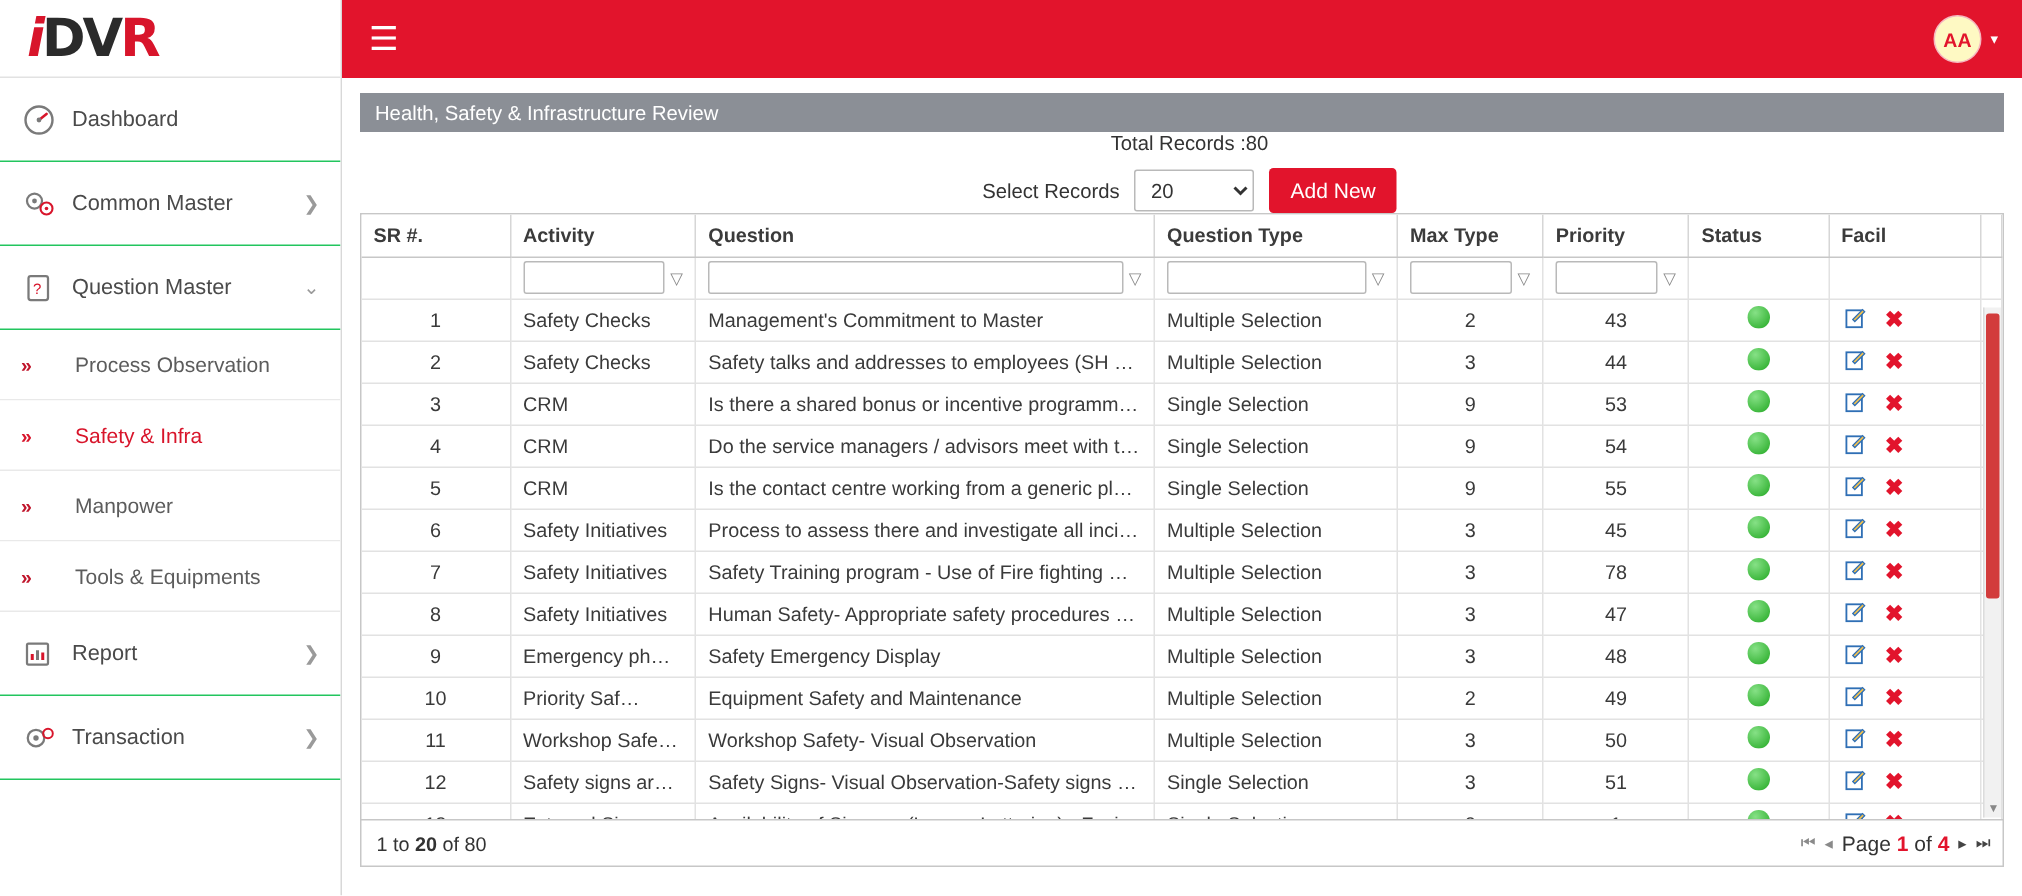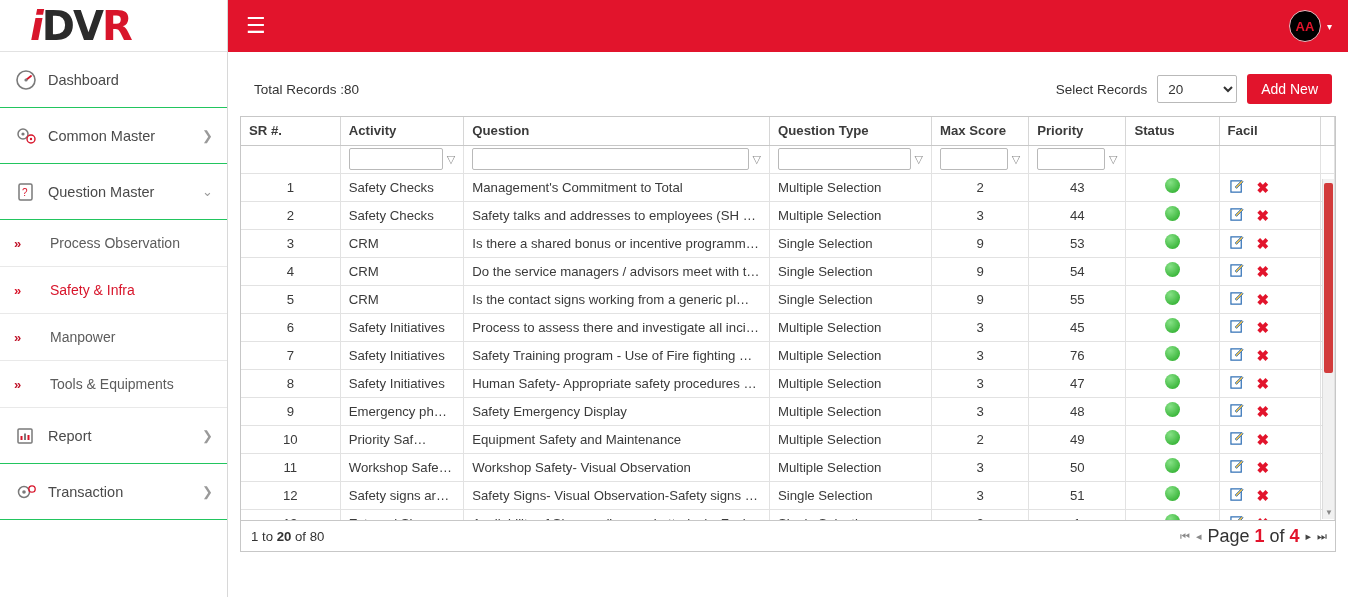--- a/index.html
+++ b/index.html
@@ -28,26 +28,25 @@
   }
   .brand {
     height: 52px;
     background: #ffffff;
     display: flex;
     align-items: center;
     padding-left: 18px;
     border-bottom: 1px solid #e2e2e2;
   }
   .brand-logo {
-    font-size: 40px;
+    font-size: 35px;
     font-weight: bold;
     letter-spacing: -2px;
     line-height: 40px;
     font-family: "DejaVu Sans", sans-serif;
-    margin-left: 12px;
   }
   .brand-logo .i { color: #d8152b; font-style: italic; }
   .brand-logo .d { color: #2b2b2b; }
   .brand-logo .v { color: #2b2b2b; }
   .brand-logo .r { color: #d8152b; }
 
   .nav-item {
     display: flex;
     align-items: center;
     height: 56px;
@@ -118,21 +117,21 @@
     color: #fff;
     font-size: 22px;
     line-height: 1;
     cursor: pointer;
     padding: 2px 6px;
   }
   .avatar-wrap { display: flex; align-items: center; gap: 6px; }
   .avatar {
     width: 32px; height: 32px;
     border-radius: 50%;
-    background: #000000;
+    background: #fef9c3;
     color: #e2142c;
     font-size: 13px;
     font-weight: bold;
     display: flex;
     align-items: center;
     justify-content: center;
     border: 1px solid #f5b8c0;
   }
   .avatar-caret { color: #fff; font-size: 10px; }
 
@@ -152,20 +151,21 @@
     display: flex;
     align-items: center;
     padding-left: 10px;
   }
   .toolbar {
     height: 54px;
     display: flex;
     align-items: center;
     padding: 0 4px 0 14px;
     justify-content: space-between;
+    flex-direction: column;
   }
   .total-records { font-size: 13.5px; color: #333; }
   .toolbar-right { display: flex; align-items: center; gap: 10px; }
   .select-label { font-size: 13.5px; color: #333; }
   select.records-select {
     width: 80px;
     height: 28px;
     font-size: 13.5px;
     border: 1px solid #b9b9b9;
     border-radius: 2px;
@@ -296,21 +296,21 @@
     align-items: center;
     justify-content: space-between;
     padding: 0 8px 0 10px;
     font-size: 13.2px;
     color: #333;
   }
   .footer-left b { font-weight: bold; }
   .pager { display: flex; align-items: center; gap: 6px; }
   .pg-btn { color: #8a8a8a; font-size: 11px; cursor: pointer; }
   .pg-btn.enabled { color: #444; }
-  .page-text { font-size: 18px; }
+  .page-text { font-size: 14px; }
   .page-text b { color: #e2142c; font-weight: bold; }
 </style>
 </head>
 <body>
 
 <div class="app">
 
   <div class="sidebar">
     <div class="brand">
       <div class="brand-logo">
@@ -405,20 +405,21 @@
     <div class="topbar">
       <div class="hamburger">☰</div>
       <div class="avatar-wrap">
         <div class="avatar">AA</div>
         <span class="avatar-caret">▾</span>
       </div>
     </div>
 
     <div class="content">
 
+      <div class="panel-header">Health, Safety &amp; Infrastructure Review</div>
 
       <div class="toolbar">
         <div class="total-records">Total Records :80</div>
         <div class="toolbar-right">
           <span class="select-label">Select Records</span>
           <select class="records-select">
             <option selected="">20</option>
           </select>
           <button class="btn-addnew">Add New</button>
         </div>
@@ -436,21 +437,21 @@
               <col class="c-st">
               <col class="c-ac">
               <col class="c-pad">
           </colgroup>
           <thead>
             <tr>
               <th>SR #.</th>
               <th>Activity</th>
               <th>Question</th>
               <th>Question Type</th>
-              <th>Max Score</th>
+              <th>Max Type</th>
               <th>Priority</th>
               <th>Status</th>
               <th>Facil</th>
               <th></th>
             </tr>
             <tr class="filter-row">
               <td></td>
               <td>
                 <div class="filter-cell">
                   <input type="text" style="">
@@ -483,21 +484,21 @@
               </td>
               <td></td>
               <td></td>
               <td></td>
             </tr>
           </thead>
           <tbody id="grid-body">
               <tr>
                 <td class="center">1</td>
                 <td>Safety Checks</td>
-                <td>Management's Commitment to Total</td>
+                <td>Management's Commitment to Master</td>
                 <td>Multiple Selection</td>
                 <td class="center">2</td>
                 <td class="center">43</td>
                 <td class="center"><span class="status-dot"></span></td>
                 <td>
                   <div class="act-icons">
                     <span class="icon-edit"><svg width="15" height="15" viewBox="0 0 16 16">
                         <rect x="1" y="2" width="11" height="12" fill="none" stroke="#2f6fb5" stroke-width="1.3"></rect>
                         <path d="M7 10 L14 3 L12.5 1.5 L5.5 8.5 Z" fill="#f2c14e" stroke="#2f6fb5" stroke-width="0.9"></path>
                       </svg></span>
@@ -559,21 +560,21 @@
                         <path d="M7 10 L14 3 L12.5 1.5 L5.5 8.5 Z" fill="#f2c14e" stroke="#2f6fb5" stroke-width="0.9"></path>
                       </svg></span>
                     <span class="icon-del">✖</span>
                   </div>
                 </td>
                 <td></td>
               </tr>
               <tr>
                 <td class="center">5</td>
                 <td>CRM</td>
-                <td>Is the contact signs working from a generic pl…</td>
+                <td>Is the contact centre working from a generic pl…</td>
                 <td>Single Selection</td>
                 <td class="center">9</td>
                 <td class="center">55</td>
                 <td class="center"><span class="status-dot"></span></td>
                 <td>
                   <div class="act-icons">
                     <span class="icon-edit"><svg width="15" height="15" viewBox="0 0 16 16">
                         <rect x="1" y="2" width="11" height="12" fill="none" stroke="#2f6fb5" stroke-width="1.3"></rect>
                         <path d="M7 10 L14 3 L12.5 1.5 L5.5 8.5 Z" fill="#f2c14e" stroke="#2f6fb5" stroke-width="0.9"></path>
                       </svg></span>
@@ -600,21 +601,21 @@
                   </div>
                 </td>
                 <td></td>
               </tr>
               <tr>
                 <td class="center">7</td>
                 <td>Safety Initiatives</td>
                 <td>Safety Training program - Use of Fire fighting Ki…</td>
                 <td>Multiple Selection</td>
                 <td class="center">3</td>
-                <td class="center">76</td>
+                <td class="center">78</td>
                 <td class="center"><span class="status-dot"></span></td>
                 <td>
                   <div class="act-icons">
                     <span class="icon-edit"><svg width="15" height="15" viewBox="0 0 16 16">
                         <rect x="1" y="2" width="11" height="12" fill="none" stroke="#2f6fb5" stroke-width="1.3"></rect>
                         <path d="M7 10 L14 3 L12.5 1.5 L5.5 8.5 Z" fill="#f2c14e" stroke="#2f6fb5" stroke-width="0.9"></path>
                       </svg></span>
                     <span class="icon-del">✖</span>
                   </div>
                 </td>

